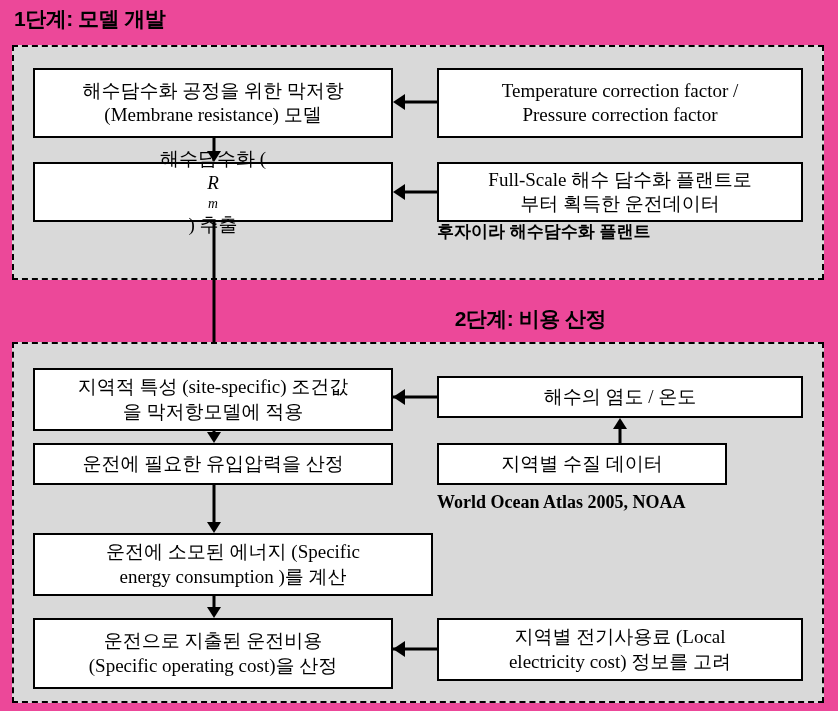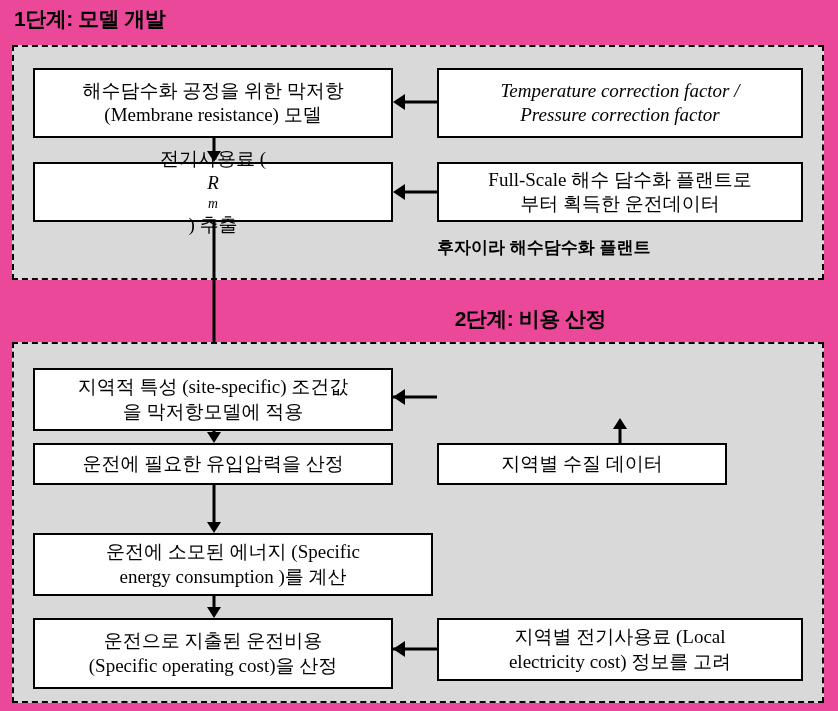--- a/index.html
+++ b/index.html
@@ -56,21 +56,21 @@
     font-size: 19px;
     line-height: 1.28;
     color: #000000;
     padding: 2px 6px;
   }
   .node span { display: block; width: 100%; }
 
   
   #n-membrane-model   { left: 33px;  top: 68px;  width: 360px; height: 70px; }
   #n-rm-extract       { left: 33px;  top: 162px; width: 360px; height: 60px; }
-  #n-correction       { left: 437px; top: 68px;  width: 366px; height: 70px; font-style: italic; }
+  #n-correction       { left: 437px; top: 68px;  width: 366px; height: 70px; }
   #n-fullscale-data   { left: 437px; top: 162px; width: 366px; height: 60px; }
 
   
   #n-site-specific    { left: 33px;  top: 368px; width: 360px; height: 63px; }
   #n-feed-pressure    { left: 33px;  top: 443px; width: 360px; height: 42px; }
   #n-sec              { left: 33px;  top: 533px; width: 400px; height: 63px; }
   #n-opex             { left: 33px;  top: 618px; width: 360px; height: 71px; }
   #n-salinity-temp    { left: 437px; top: 376px; width: 366px; height: 42px; }
   #n-water-quality    { left: 437px; top: 443px; width: 290px; height: 42px; }
   #n-electricity-cost { left: 437px; top: 618px; width: 366px; height: 63px; }
@@ -81,21 +81,21 @@
     font-family: "Liberation Sans", "DejaVu Sans", sans-serif;
     font-weight: bold;
     font-size: 17px;
     color: #000000;
     white-space: nowrap;
   }
   .caption.serif {
     font-family: "Liberation Serif", "DejaVu Serif", serif;
     font-size: 18px;
   }
-  #cap-fujairah { left: 437px; top: 236px; }
+  #cap-fujairah { left: 437px; top: 220px; }
   #cap-woa      { left: 437px; top: 492px; }
 
   
   .arrow-v, .arrow-h {
     position: absolute;
   }
   .arrow-v .shaft {
     position: absolute;
     left: 50%;
     transform: translateX(-50%);
@@ -188,21 +188,21 @@
 
   <div class="node" id="n-membrane-model">
     <span>
       <span>해수담수화 공정을 위한 막저항</span>
       <span>(Membrane resistance) 모델</span>
     </span>
   </div>
 
   <div class="node" id="n-rm-extract">
     <span>
-      <span>전기사용료 (</span>
+      <span>해수담수화 (</span>
         <span class="math-var">R</span>
         <span class="math-sub">m</span>
         <span>) 추출</span>
     </span>
   </div>
 
   <div class="node" id="n-correction">
     <span>
       <span>Temperature correction factor /</span>
       <span>Pressure correction factor</span>
@@ -260,32 +260,36 @@
     </span>
   </div>
 
   <div class="node" id="n-opex">
     <span>
       <span>운전으로 지출된 운전비용</span>
       <span>(Specific operating cost)을 산정</span>
     </span>
   </div>
 
+  <div class="node" id="n-salinity-temp">
+    <span>해수의 염도 / 온도</span>
+  </div>
 
   <div class="node" id="n-water-quality">
     <span>지역별 수질 데이터</span>
   </div>
 
   <div class="node" id="n-electricity-cost">
     <span>
       <span>지역별 전기사용료 (Local</span>
       <span>electricity cost) 정보를 고려</span>
     </span>
   </div>
 
+  <div class="caption serif" id="cap-woa">World Ocean Atlas 2005, NOAA</div>
 
   <div class="arrow-v" id="a-site-to-feed">
     <div class="shaft"></div>
     <div class="head-down"></div>
   </div>
 
   <div class="arrow-v" id="a-feed-to-sec">
     <div class="shaft"></div>
     <div class="head-down"></div>
   </div>

